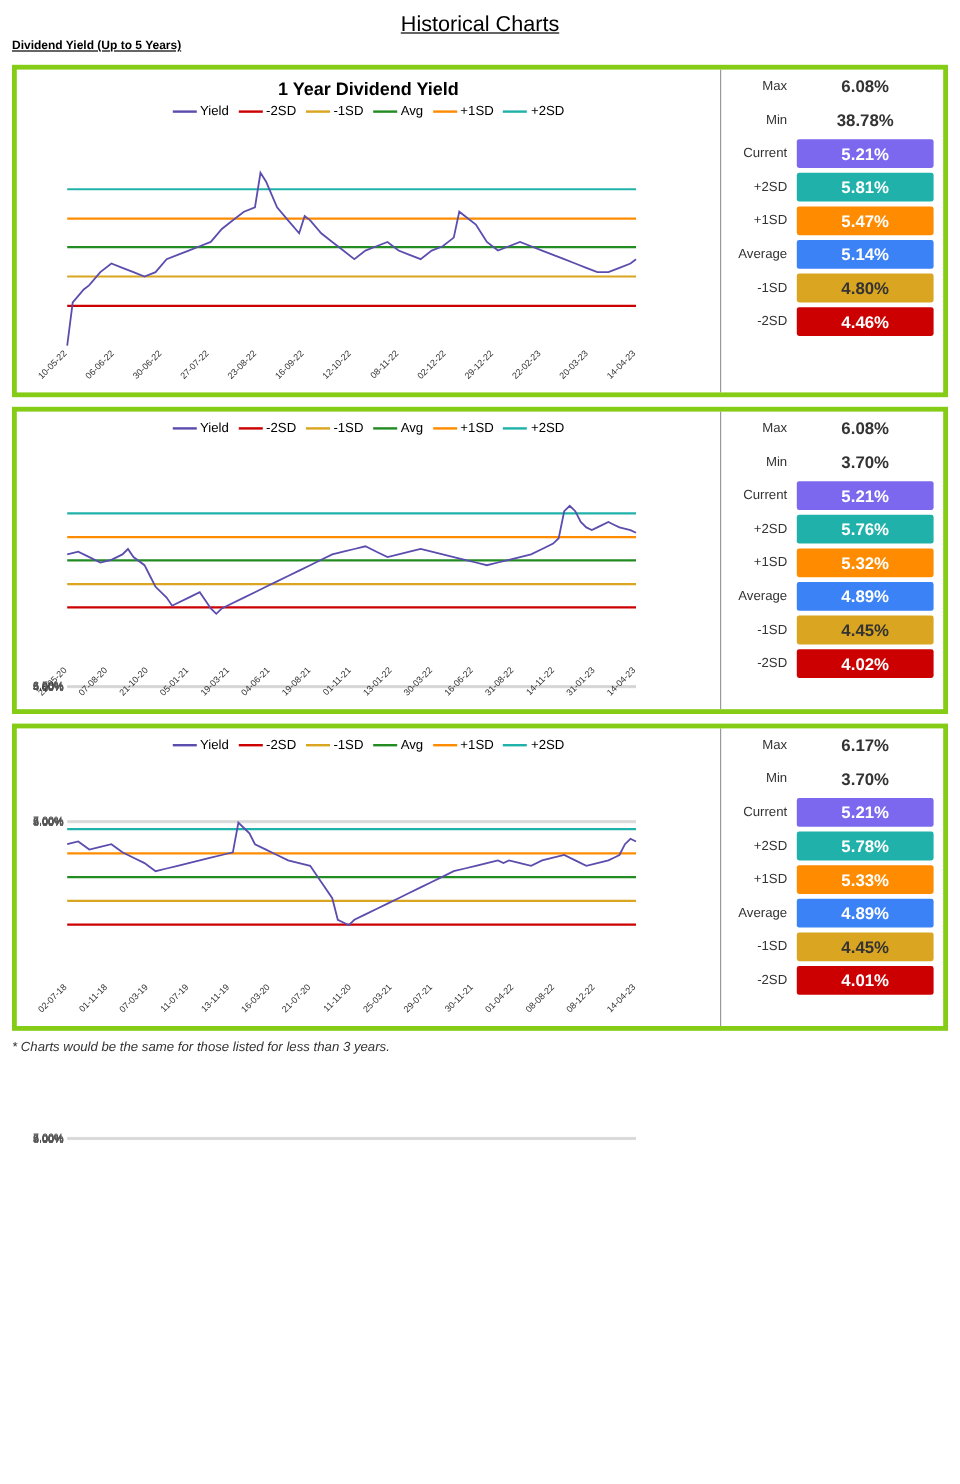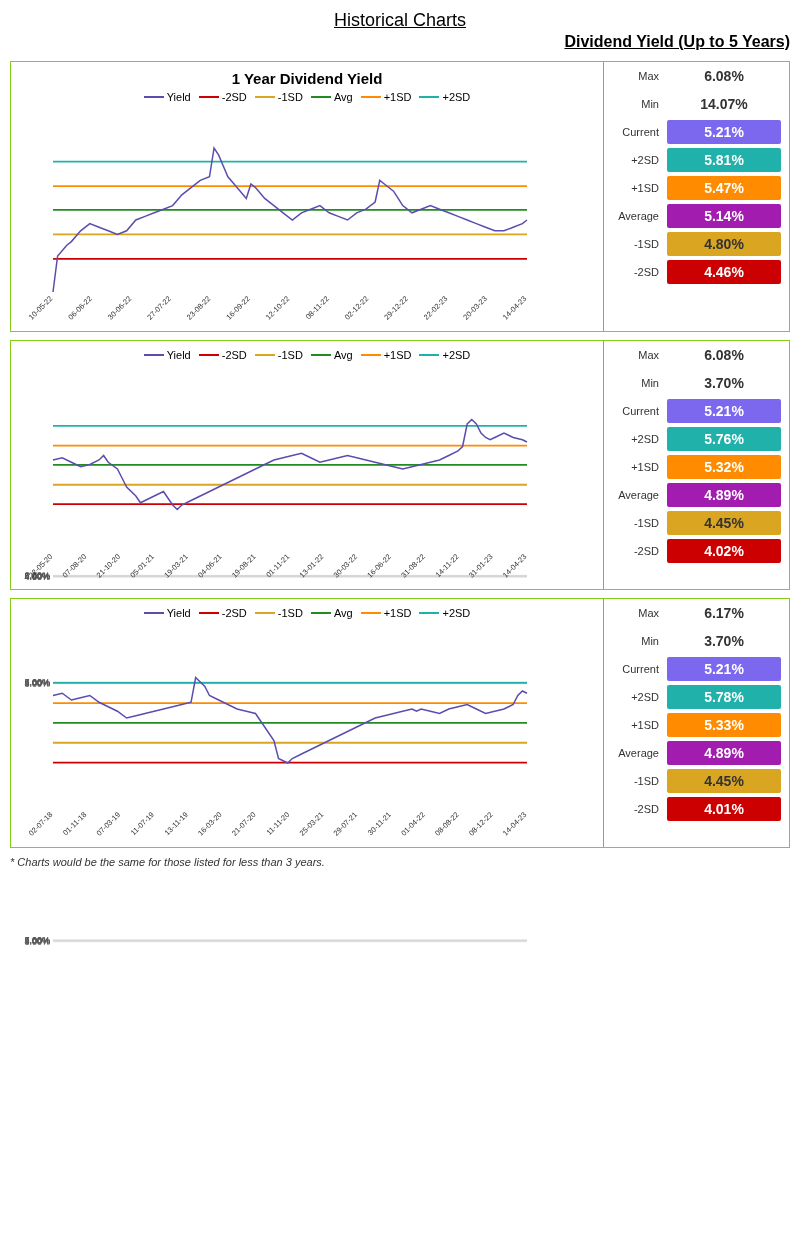--- a/index.html
+++ b/index.html
@@ -11,30 +11,30 @@
       padding: 10px;
     }
     .page-title {
       text-align: center;
       font-size: 18px;
       font-weight: normal;
       text-decoration: underline;
       margin-bottom: 2px;
     }
     .page-subtitle {
-      text-align: right;
-      font-size: 16px;
+      text-align: left;
+      font-size: 10px;
       font-weight: bold;
       text-decoration: underline;
       margin-bottom: 10px;
     }
     .chart-section {
       display: flex;
       flex-direction: row;
-      border: 1px solid #84cc16;
+      border: 4px solid #84cc16;
       margin-bottom: 8px;
     }
     .chart-area {
       flex: 1;
       border-right: 1px solid #999;
       padding: 8px 4px 4px 4px;
       position: relative;
     }
     .chart-title {
       text-align: center;
@@ -96,21 +96,21 @@
       border-radius: 2px;
     }
     .stat-value.no-bg {
       color: #333;
       background: none;
       font-size: 14px;
     }
     .bg-purple { background-color: #7B68EE; }
     .bg-cyan { background-color: #20B2AA; }
     .bg-orange { background-color: #FF8C00; }
-    .bg-green { background-color: #a21caf; }
+    .bg-green { background-color: #3b82f6; }
     .bg-yellow { background-color: #DAA520; color: #333 !important; }
     .bg-red { background-color: #CC0000; }
     .footnote {
       font-size: 11px;
       font-style: italic;
       margin-top: 4px;
       color: #333;
     }
   </style>
 </head>
@@ -188,21 +188,21 @@
   </svg>
     </div>
   </div>
     <div class="stats-panel">
       <div class="stat-row">
         <span class="stat-label">Max</span>
         <span class="stat-value no-bg">6.08%</span>
       </div>
       <div class="stat-row">
         <span class="stat-label">Min</span>
-        <span class="stat-value no-bg">14.07%</span>
+        <span class="stat-value no-bg">38.78%</span>
       </div>
       <div class="stat-row">
         <span class="stat-label">Current</span>
         <span class="stat-value bg-purple">5.21%</span>
       </div>
       <div class="stat-row">
         <span class="stat-label">+2SD</span>
         <span class="stat-value bg-cyan">5.81%</span>
       </div>
       <div class="stat-row">

